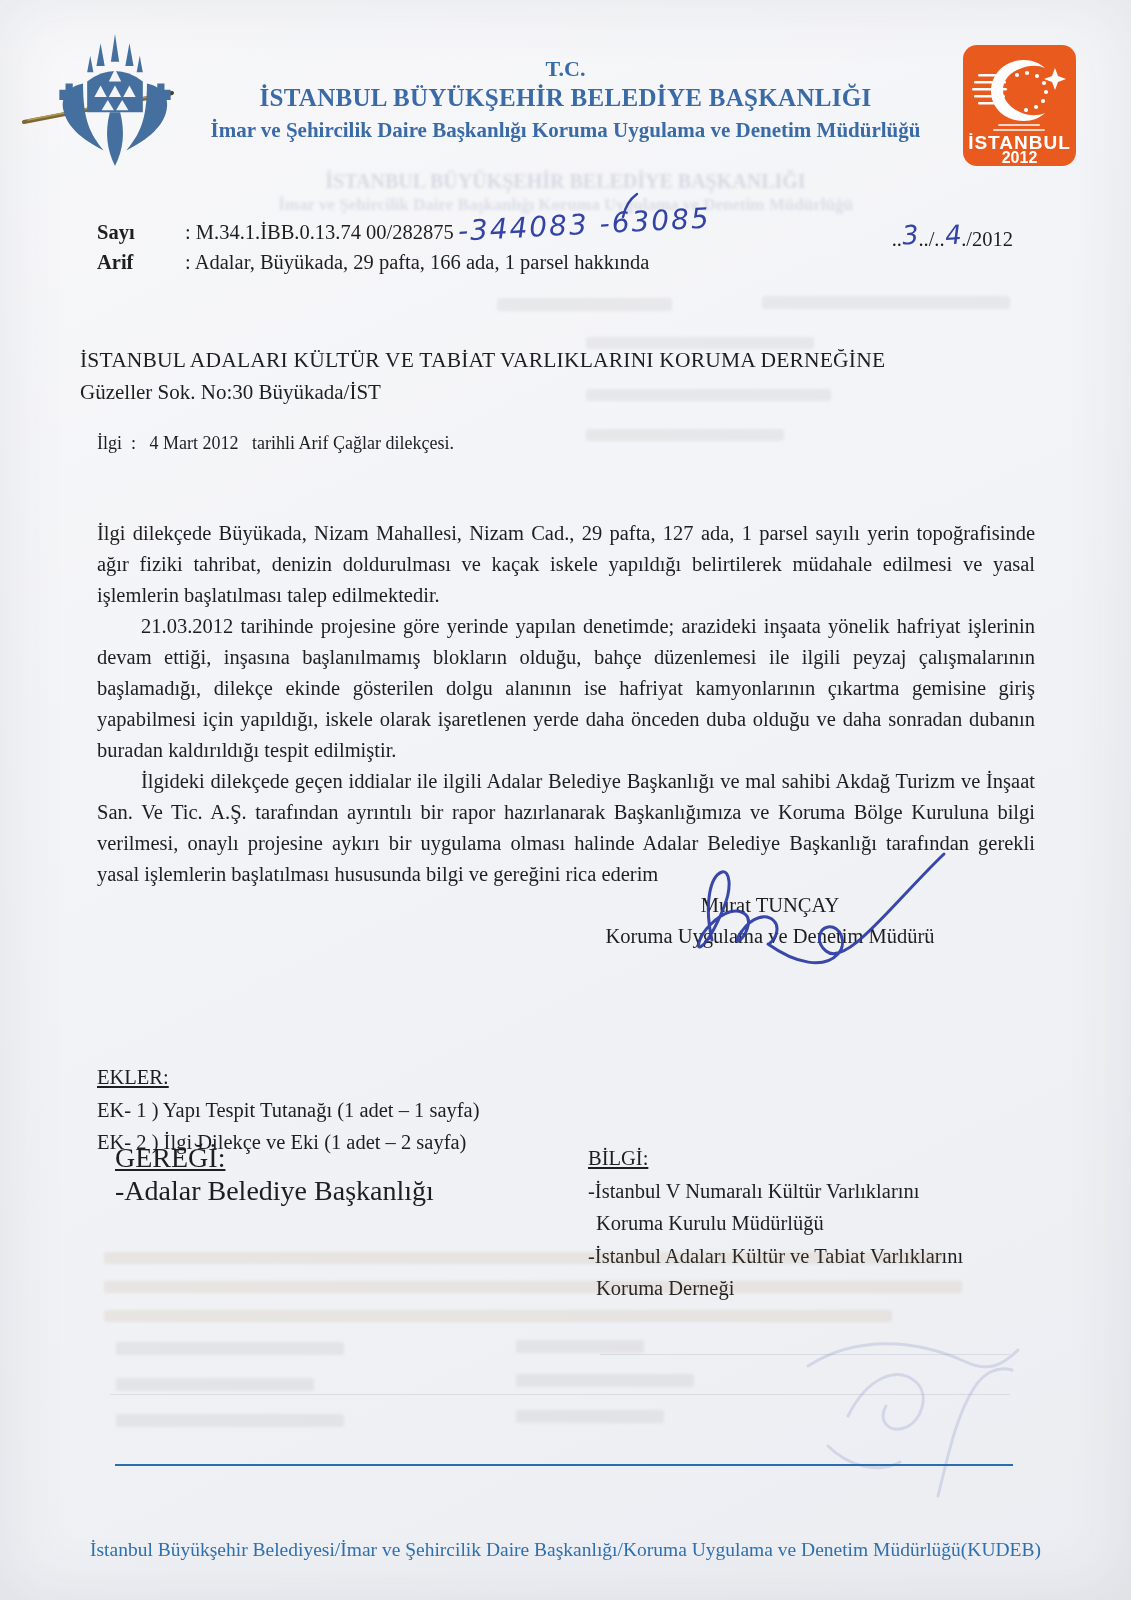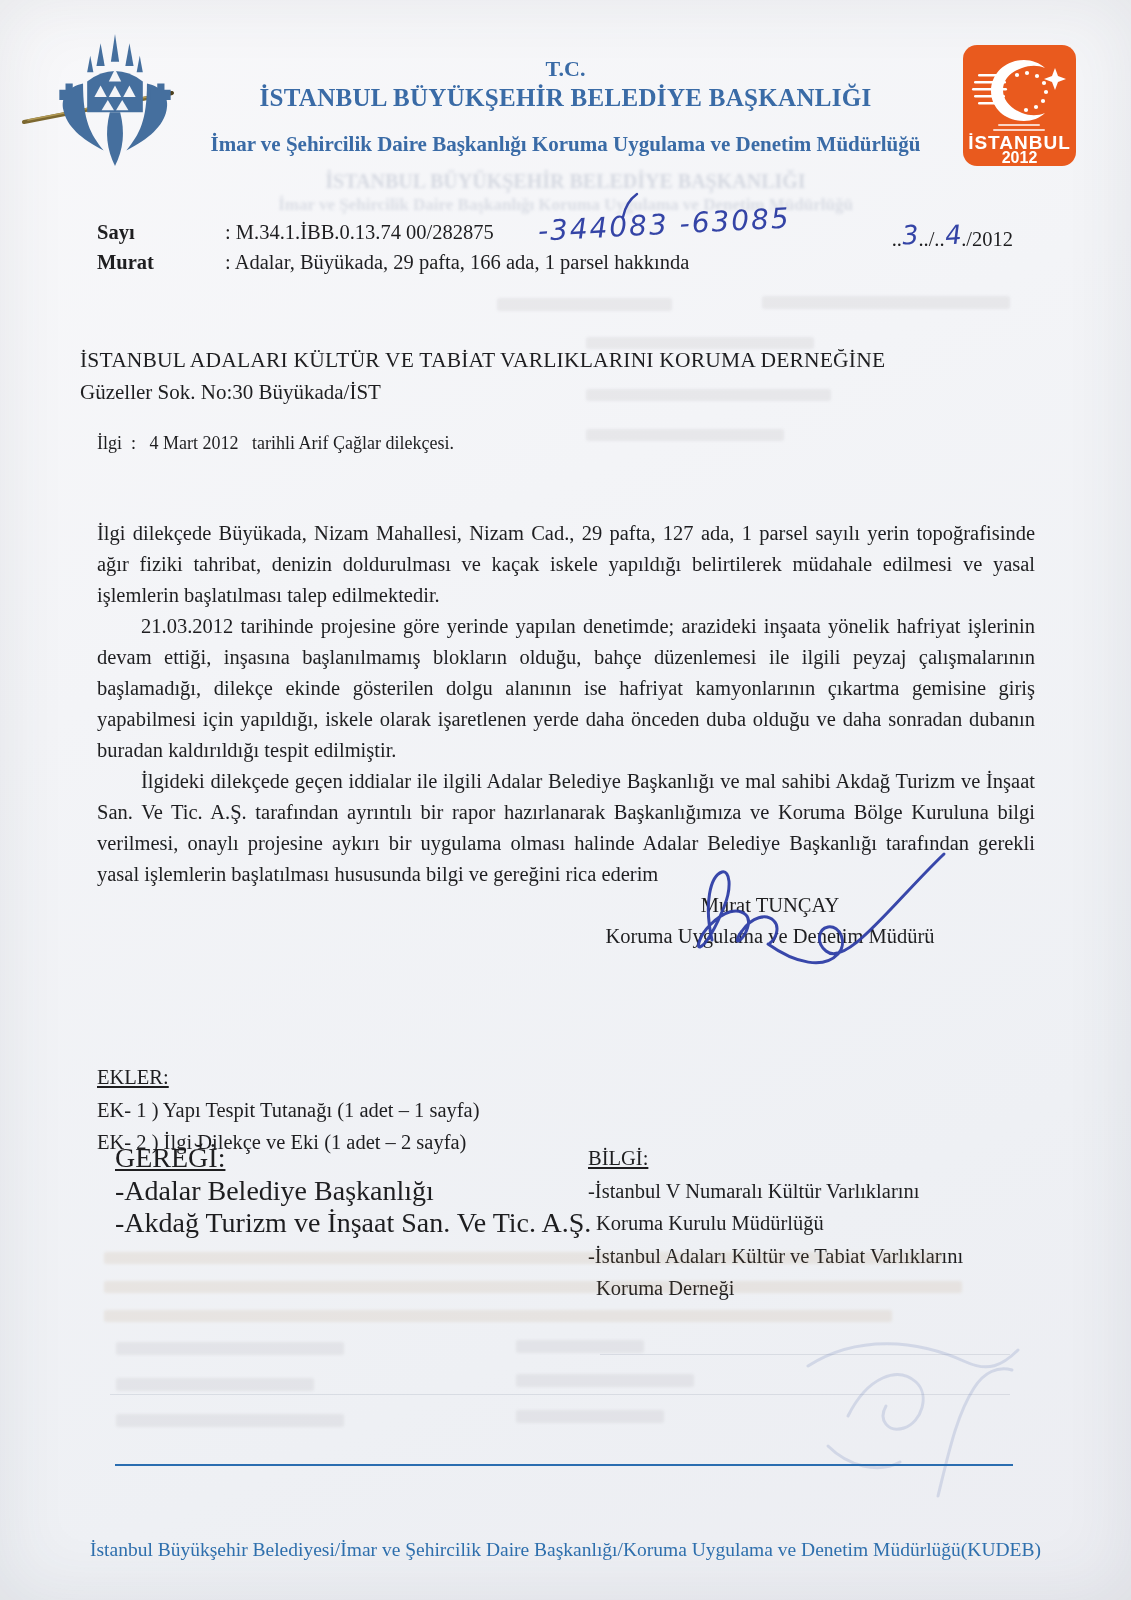--- a/index.html
+++ b/index.html
@@ -7,31 +7,31 @@
     position:relative; width:1131px; height:1600px; margin:0 auto;
     background:linear-gradient(155deg,#f8f8fa 0%,#f3f4f7 35%,#eef0f4 75%,#ecedf2 100%);
     box-shadow:inset 0 0 70px rgba(60,62,75,0.09);
     font-family:"Liberation Serif", serif; color:#1e1e20; overflow:hidden;
   }
   
   .hdr { position:absolute; left:75px; right:75px; top:56px; text-align:center;
          color:#3a6ba6; font-weight:bold; }
   .hdr-tc   { font-size:22px; }
   .hdr-org  { font-size:25px; margin-top:2px; letter-spacing:0.3px; }
-  .hdr-dept { font-size:21px; margin-top:20px; }
+  .hdr-dept { font-size:21px; margin-top:6px; }
   .ghost-line { position:absolute; left:75px; right:75px; text-align:center;
                 color:#8d97ad; font-weight:bold; filter:blur(1.4px); }
   .ghost-org  { top:170px; font-size:20px; opacity:.30; }
   .ghost-dept { top:195px; font-size:17px; opacity:.26; }
   .emblem { position:absolute; left:58px; top:34px; width:114px; height:134px; }
   .badge  { position:absolute; left:962px; top:44px; width:115px; height:123px; }
   .pen    { position:absolute; left:22px; top:82px; width:160px; height:48px; }
   
   .ref { position:absolute; left:97px; top:216px; font-size:20.5px; }
-  .ref-row { display:flex; align-items:baseline; margin-bottom:7px; white-space:pre-wrap;gap:40px; }
+  .ref-row { display:flex; align-items:baseline; margin-bottom:7px; white-space:pre-wrap; }
   .ref-label { width:88px; font-weight:bold; flex:0 0 auto; }
   .hand { font-family:"DejaVu Sans", sans-serif; font-style:italic; color:#3444a6; }
   .sayi-hand { display:inline-block; font-size:28px; letter-spacing:2px;
                transform:rotate(-3deg) translateY(-5px); margin-left:4px; line-height:1; }
   .tickmark { position:absolute; left:618px; top:192px; width:24px; height:28px; }
   .date { position:absolute; right:118px; top:224px; font-size:20.5px; white-space:pre; }
   .date .hand-digit { display:inline-block; font-size:26px; line-height:1;
                       transform:translateY(-2px) rotate(-4deg); }
   
   .recip { position:absolute; left:80px; right:70px; top:348px; }
@@ -134,21 +134,21 @@
     <text x="57.5" y="119" text-anchor="middle" fill="#ffffff" font-family="Liberation Sans, sans-serif" font-size="16" font-weight="bold">2012</text>
   </svg>
 
   <div class="ref">
     <div class="ref-row">
       <span class="ref-label">Sayı</span>
       <span>: M.34.1.İBB.0.13.74 00/282875</span>
       <span class="hand sayi-hand">-344083 -63085</span>
     </div>
     <div class="ref-row">
-      <span class="ref-label">Murat</span>
+      <span class="ref-label">Arif</span>
       <span>: Adalar, Büyükada, 29 pafta, 166 ada, 1 parsel hakkında</span>
     </div>
   </div>
   <svg class="tickmark" viewBox="0 0 24 28">
     <path d="M5 25 C7 15 12 7 19 2" stroke="#3444a6" stroke-width="2.4" fill="none" stroke-linecap="round"></path>
   </svg>
 
   <div class="date"><span>..</span><span class="hand hand-digit">3</span><span>../..</span><span class="hand hand-digit">4</span><span>./2012</span></div>
 
   <div class="recip">
@@ -177,21 +177,20 @@
 
   <div class="ekler">
     <div class="uhead">EKLER:</div>
     <div>EK- 1 ) Yapı Tespit Tutanağı (1 adet – 1 sayfa)</div>
     <div>EK- 2 ) İlgi Dilekçe ve Eki (1 adet – 2 sayfa)</div>
   </div>
 
   <div class="geregi">
     <div class="uhead">GEREĞİ:</div>
     <div>-Adalar  Belediye Başkanlığı</div>
-    <div>-Akdağ Turizm ve İnşaat San. Ve Tic. A.Ş.</div>
   </div>
   <div class="bilgi">
     <div class="uhead">BİLGİ:</div>
     <div>-İstanbul V Numaralı Kültür Varlıklarını</div>
     <div class="cont">Koruma Kurulu Müdürlüğü</div>
     <div>-İstanbul Adaları Kültür ve Tabiat Varlıklarını</div>
     <div class="cont">Koruma Derneği</div>
   </div>
 
   <div class="gbar" style="left:497px; top:298px; width:175px; height:13px;"></div>

